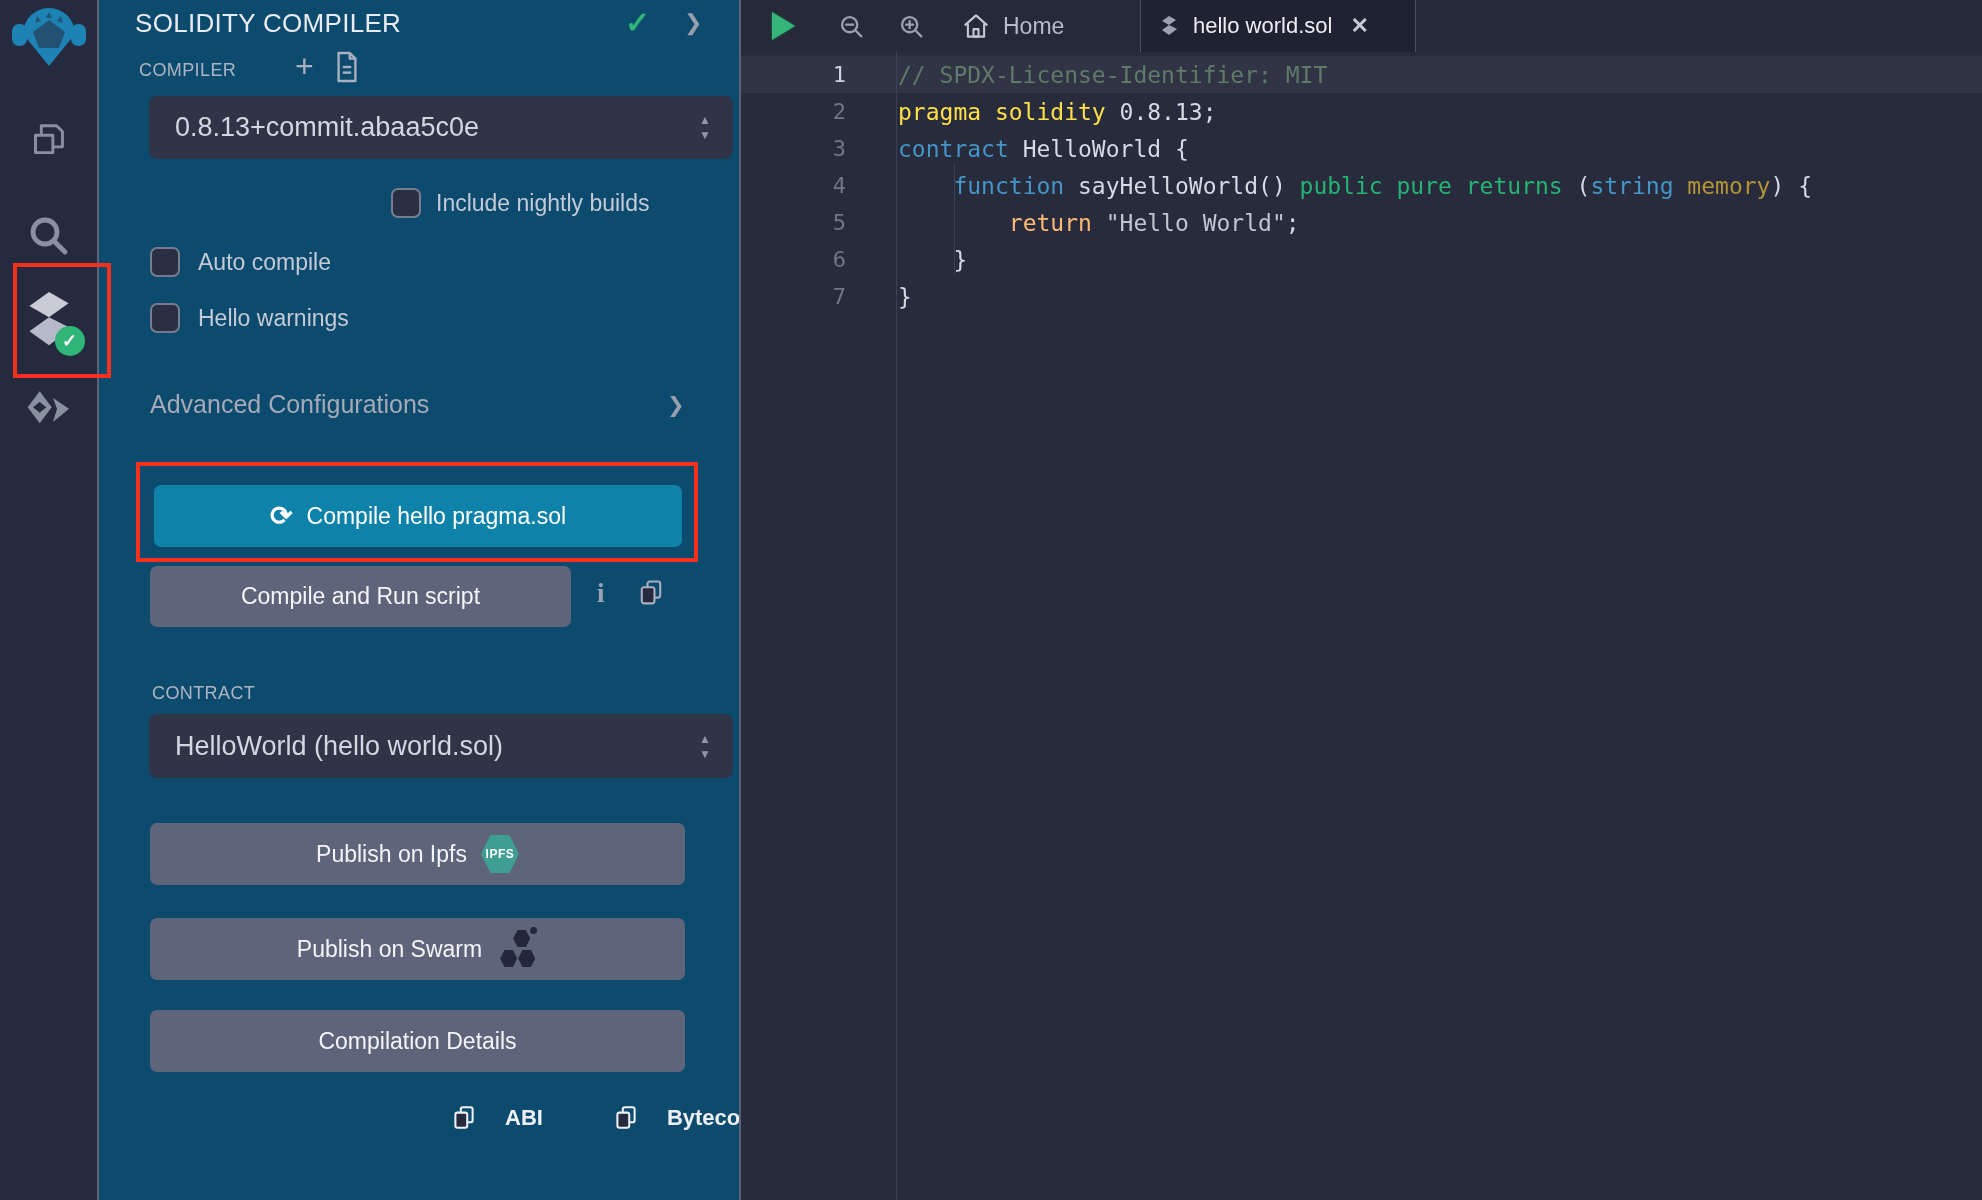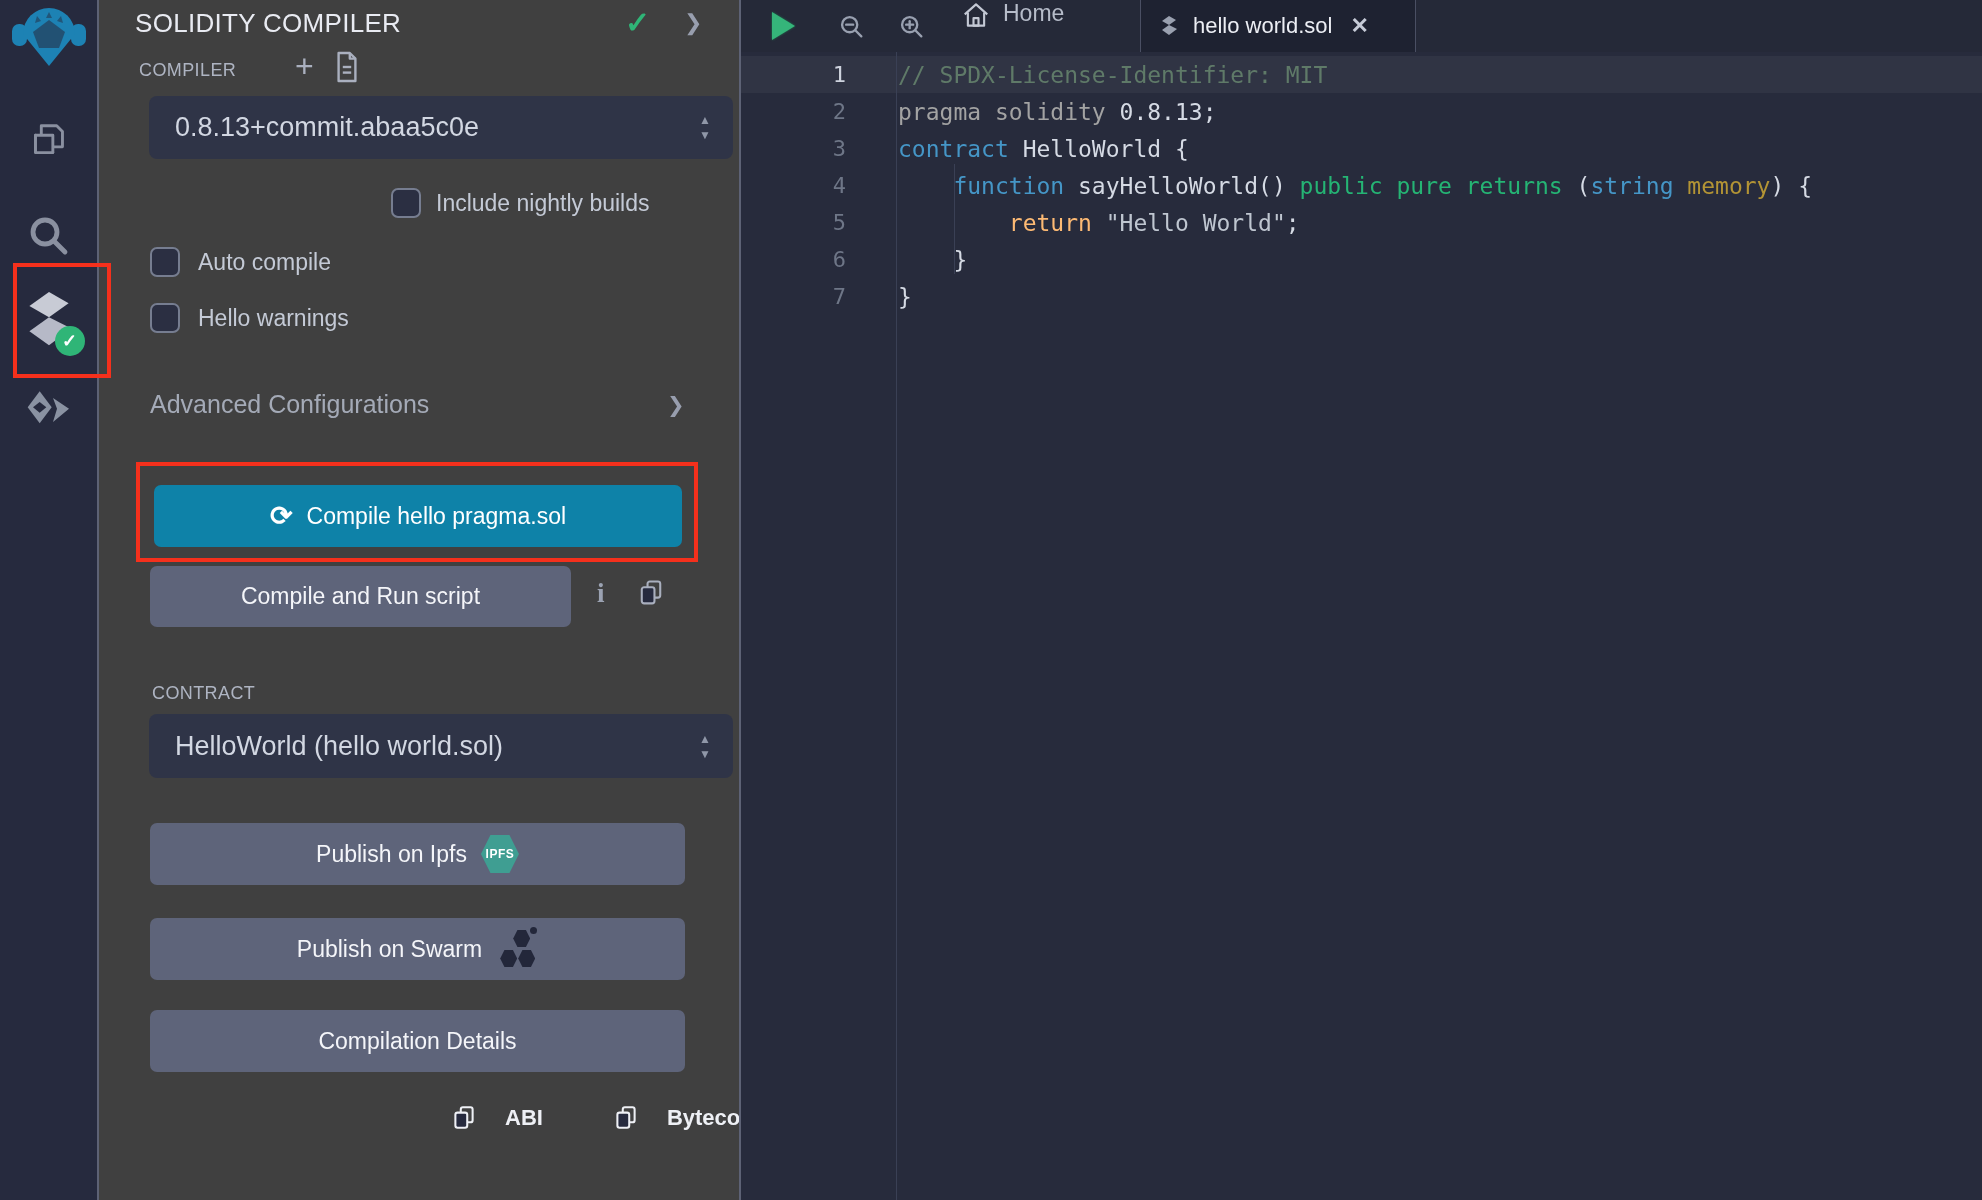--- a/index.html
+++ b/index.html
@@ -4,21 +4,21 @@
 <style>
   html,body{margin:0;padding:0;background:#1a1d2a;}
   #app{position:relative;width:1982px;height:1200px;overflow:hidden;
        font-family:"Liberation Sans",sans-serif;background:#272b3c;
        -webkit-font-smoothing:antialiased;}
   
   #rail{position:absolute;left:0;top:0;width:97px;height:1200px;background:#262a3e;}
   .rail-item{position:absolute;left:0;width:97px;display:flex;justify-content:center;cursor:pointer;}
   .v-sep{position:absolute;top:0;bottom:0;width:2px;background:#5d6275;}
   
-  #panel{position:absolute;left:99px;top:0;width:640px;height:1200px;background:#404040;}
+  #panel{position:absolute;left:99px;top:0;width:640px;height:1200px;background:#0c4a6e;}
   .abs{position:absolute;}
   #panel-title{font-size:26px;font-weight:400;color:#e9ebf2;letter-spacing:.3px;margin:0;}
   .glyph{line-height:1;}
   .section-label{font-size:18px;color:#aeb4c2;letter-spacing:.4px;}
   .select{background:#2f3447;border-radius:8px;display:flex;align-items:center;
           justify-content:space-between;padding:0 22px 0 26px;cursor:pointer;}
   .select .sel-text{font-size:27px;color:#d2d7e2;}
   .stepper{display:flex;flex-direction:column;align-items:center;gap:1px;color:#9097a8;font-size:12px;}
   .checkbox{width:30px;height:30px;border:2px solid #767d90;border-radius:7px;background:#2b2f42;
             box-sizing:border-box;cursor:pointer;}
@@ -31,21 +31,21 @@
   .copy-svg{stroke:#a9afbe;fill:none;stroke-width:1.8;stroke-linejoin:round;stroke-linecap:round;}
   .copy-svg-white{stroke:#eef0f5;fill:none;stroke-width:1.9;stroke-linejoin:round;stroke-linecap:round;}
   .hex{clip-path:polygon(25% 5%,75% 5%,100% 50%,75% 95%,25% 95%,0% 50%);}
   
   #editor{position:absolute;left:741px;top:0;width:1241px;height:1200px;background:#272b3c;}
   #tabbar{position:absolute;left:0;top:0;width:100%;height:52px;background:#252938;}
   #active-tab{position:absolute;left:399px;top:0;width:276px;height:52px;background:#1e2231;
               border-left:1px solid #4a4f63;border-right:1px solid #4a4f63;
               display:flex;align-items:center;gap:14px;padding:0 18px;box-sizing:border-box;cursor:pointer;}
   #active-tab .tab-label{font-size:22px;color:#eceef4;white-space:nowrap;}
-  #home-tab{position:absolute;left:220px;top:0;height:52px;display:flex;gap:12px;cursor:pointer;}
+  #home-tab{position:absolute;left:220px;top:0;height:52px;display:flex;align-items:center;gap:12px;cursor:pointer;}
   #home-tab .home-label{font-size:23px;color:#b6bcc9;}
   .play-tri{width:0;height:0;border-left:23px solid #35b57a;border-top:14px solid transparent;
             border-bottom:14px solid transparent;filter:drop-shadow(0 0 1px #1f7a52);}
   #code-area{position:absolute;left:0;top:52px;width:100%;height:1148px;background:#272b3c;}
   #current-line{position:absolute;left:0;top:4px;width:100%;height:37px;background:rgba(255,255,255,.045);}
   .guide{position:absolute;width:1px;background:#3a4055;}
   #code-lines{position:absolute;left:0;top:4px;width:100%;}
   .code-row{display:flex;height:37px;align-items:center;font-family:"DejaVu Sans Mono",monospace;font-size:23px;}
   .code-row .ln{width:105px;text-align:right;color:#6e7687;font-size:22px;flex:none;}
   .code-row .ln.active{color:#ced3de;}
@@ -245,21 +245,21 @@
       <div id="current-line"></div>
       <div class="guide" style="left:155px;top:0;bottom:0;"></div>
       <div class="guide" style="left:213px;top:112px;height:110px;"></div>
       <div id="code-lines">
           <div class="code-row">
             <span class="ln active">1</span>
             <span class="ct"><span style="color: rgb(95, 122, 104);">// SPDX-License-Identifier: MIT</span></span>
           </div>
           <div class="code-row">
             <span class="ln">2</span>
-            <span class="ct"><span style="color: #a3a3a3; text-align: right;">pragma solidity</span><span style="color: rgb(213, 218, 228);"> 0.8.13;</span></span>
+            <span class="ct"><span style="color: #fde047; text-align: right;">pragma solidity</span><span style="color: rgb(213, 218, 228);"> 0.8.13;</span></span>
           </div>
           <div class="code-row">
             <span class="ln">3</span>
             <span class="ct"><span style="color: rgb(69, 150, 199);">contract</span><span style="color: rgb(213, 218, 228);"> HelloWorld {</span></span>
           </div>
           <div class="code-row">
             <span class="ln">4</span>
             <span class="ct"><span style="color: rgb(213, 218, 228);">    </span><span style="color: rgb(69, 150, 199);">function</span><span style="color: rgb(213, 218, 228);"> sayHelloWorld() </span><span style="color: rgb(37, 180, 116);">public pure returns</span><span style="color: rgb(213, 218, 228);"> (</span><span style="color: rgb(69, 150, 199);">string</span><span style="color: rgb(213, 218, 228);"> </span><span style="color: rgb(179, 148, 53);">memory</span><span style="color: rgb(213, 218, 228);">) {</span></span>
           </div>
           <div class="code-row">

